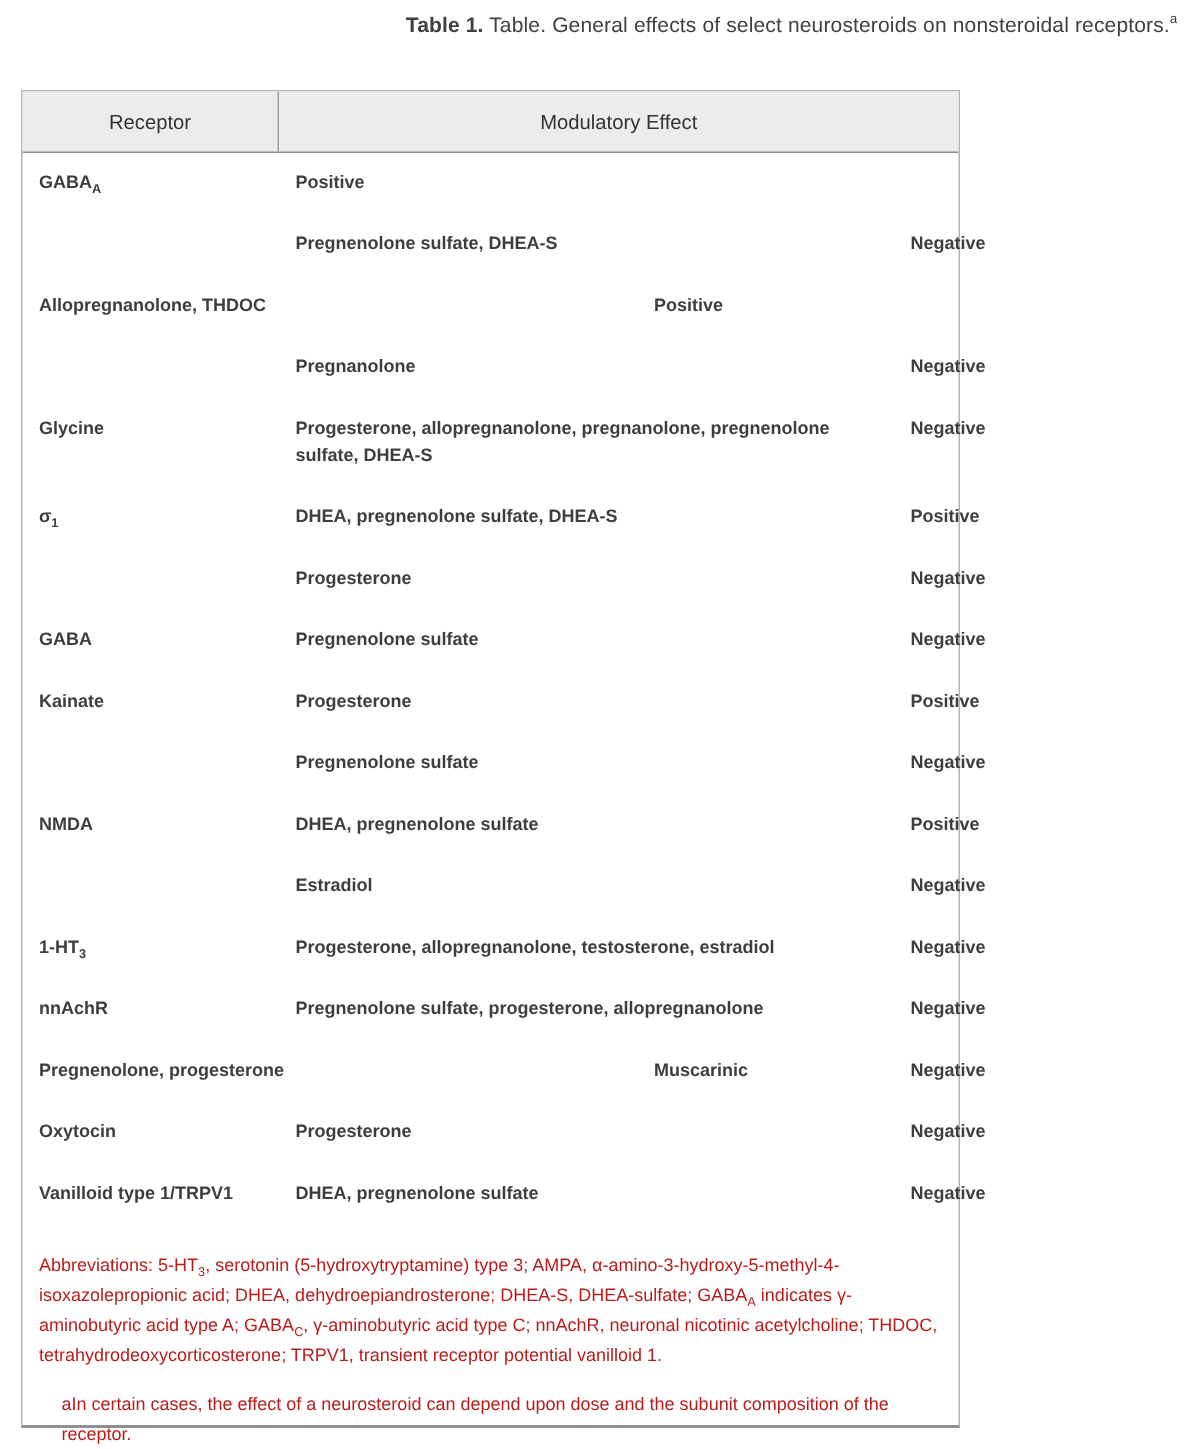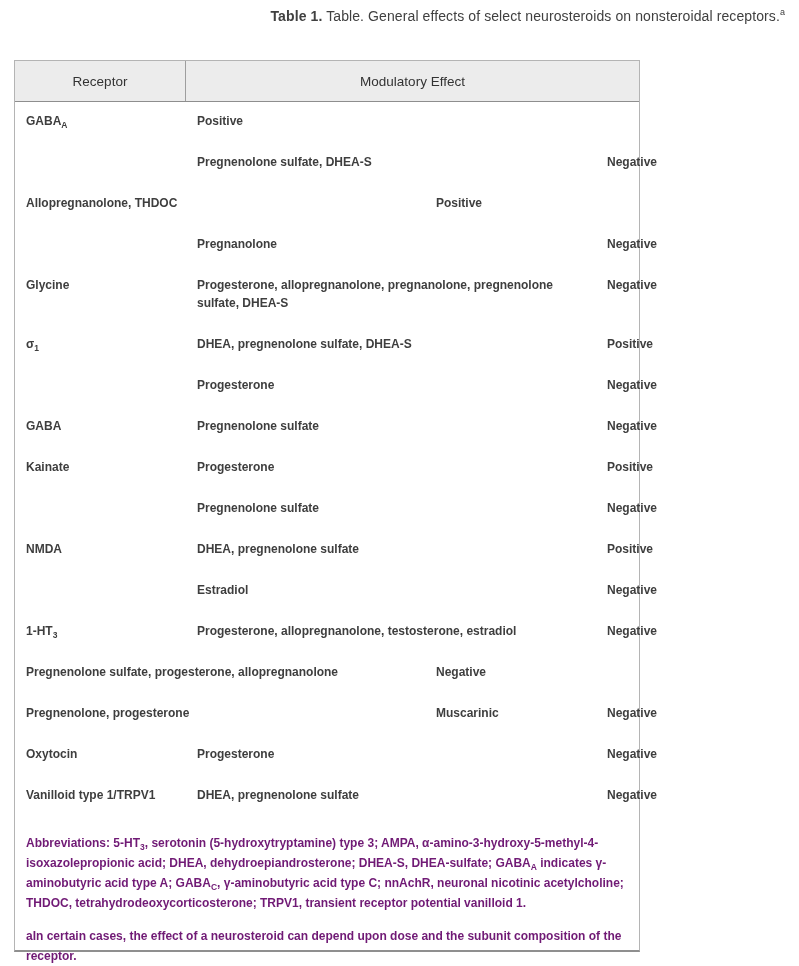--- a/index.html
+++ b/index.html
@@ -59,24 +59,23 @@
     line-height: 18px;
     color: #3e3e3e;
   }
   .td.col3 { white-space: nowrap; }
   sub { font-size: 8.5px; line-height: 0; }
 
   .footnotes {
     padding: 16px 14px 0 11px;
     font-size: 12px;
     line-height: 20px;
-    color: #701a75;
-    font-weight: bold;
+    color: #b91c1c;
   }
-  .footnotes .note { margin-top: 13px; }
+  .footnotes .note { margin-top: 13px; margin-left: 15px; }
 </style>
 </head>
 <body>
 
 <p class="caption"><span class="cap-bold">Table 1.</span><span> Table. General effects of select neurosteroids on nonsteroidal receptors.</span><sup>a</sup></p>
 
 <div class="table-box">
   <div class="thead">
     <div class="th col1">Receptor</div>
     <div class="th col3">Modulatory Effect</div>
@@ -152,20 +151,21 @@
     <div class="td col3">Negative</div>
   </div>
 
   <div class="tr">
     <div class="td col1"><span>1-HT</span><sub>3</sub></div>
     <div class="td col2">Progesterone, allopregnanolone, testosterone, estradiol</div>
     <div class="td col3">Negative</div>
   </div>
 
   <div class="tr">
+    <div class="td col1"><span>nnAchR</span></div>
     <div class="td col2">Pregnenolone sulfate, progesterone, allopregnanolone</div>
     <div class="td col3">Negative</div>
   </div>
 
   <div class="tr">
     <div class="td col2">Pregnenolone, progesterone</div>
     <div class="td col1"><span>Muscarinic</span></div>
     <div class="td col3">Negative</div>
   </div>
 

